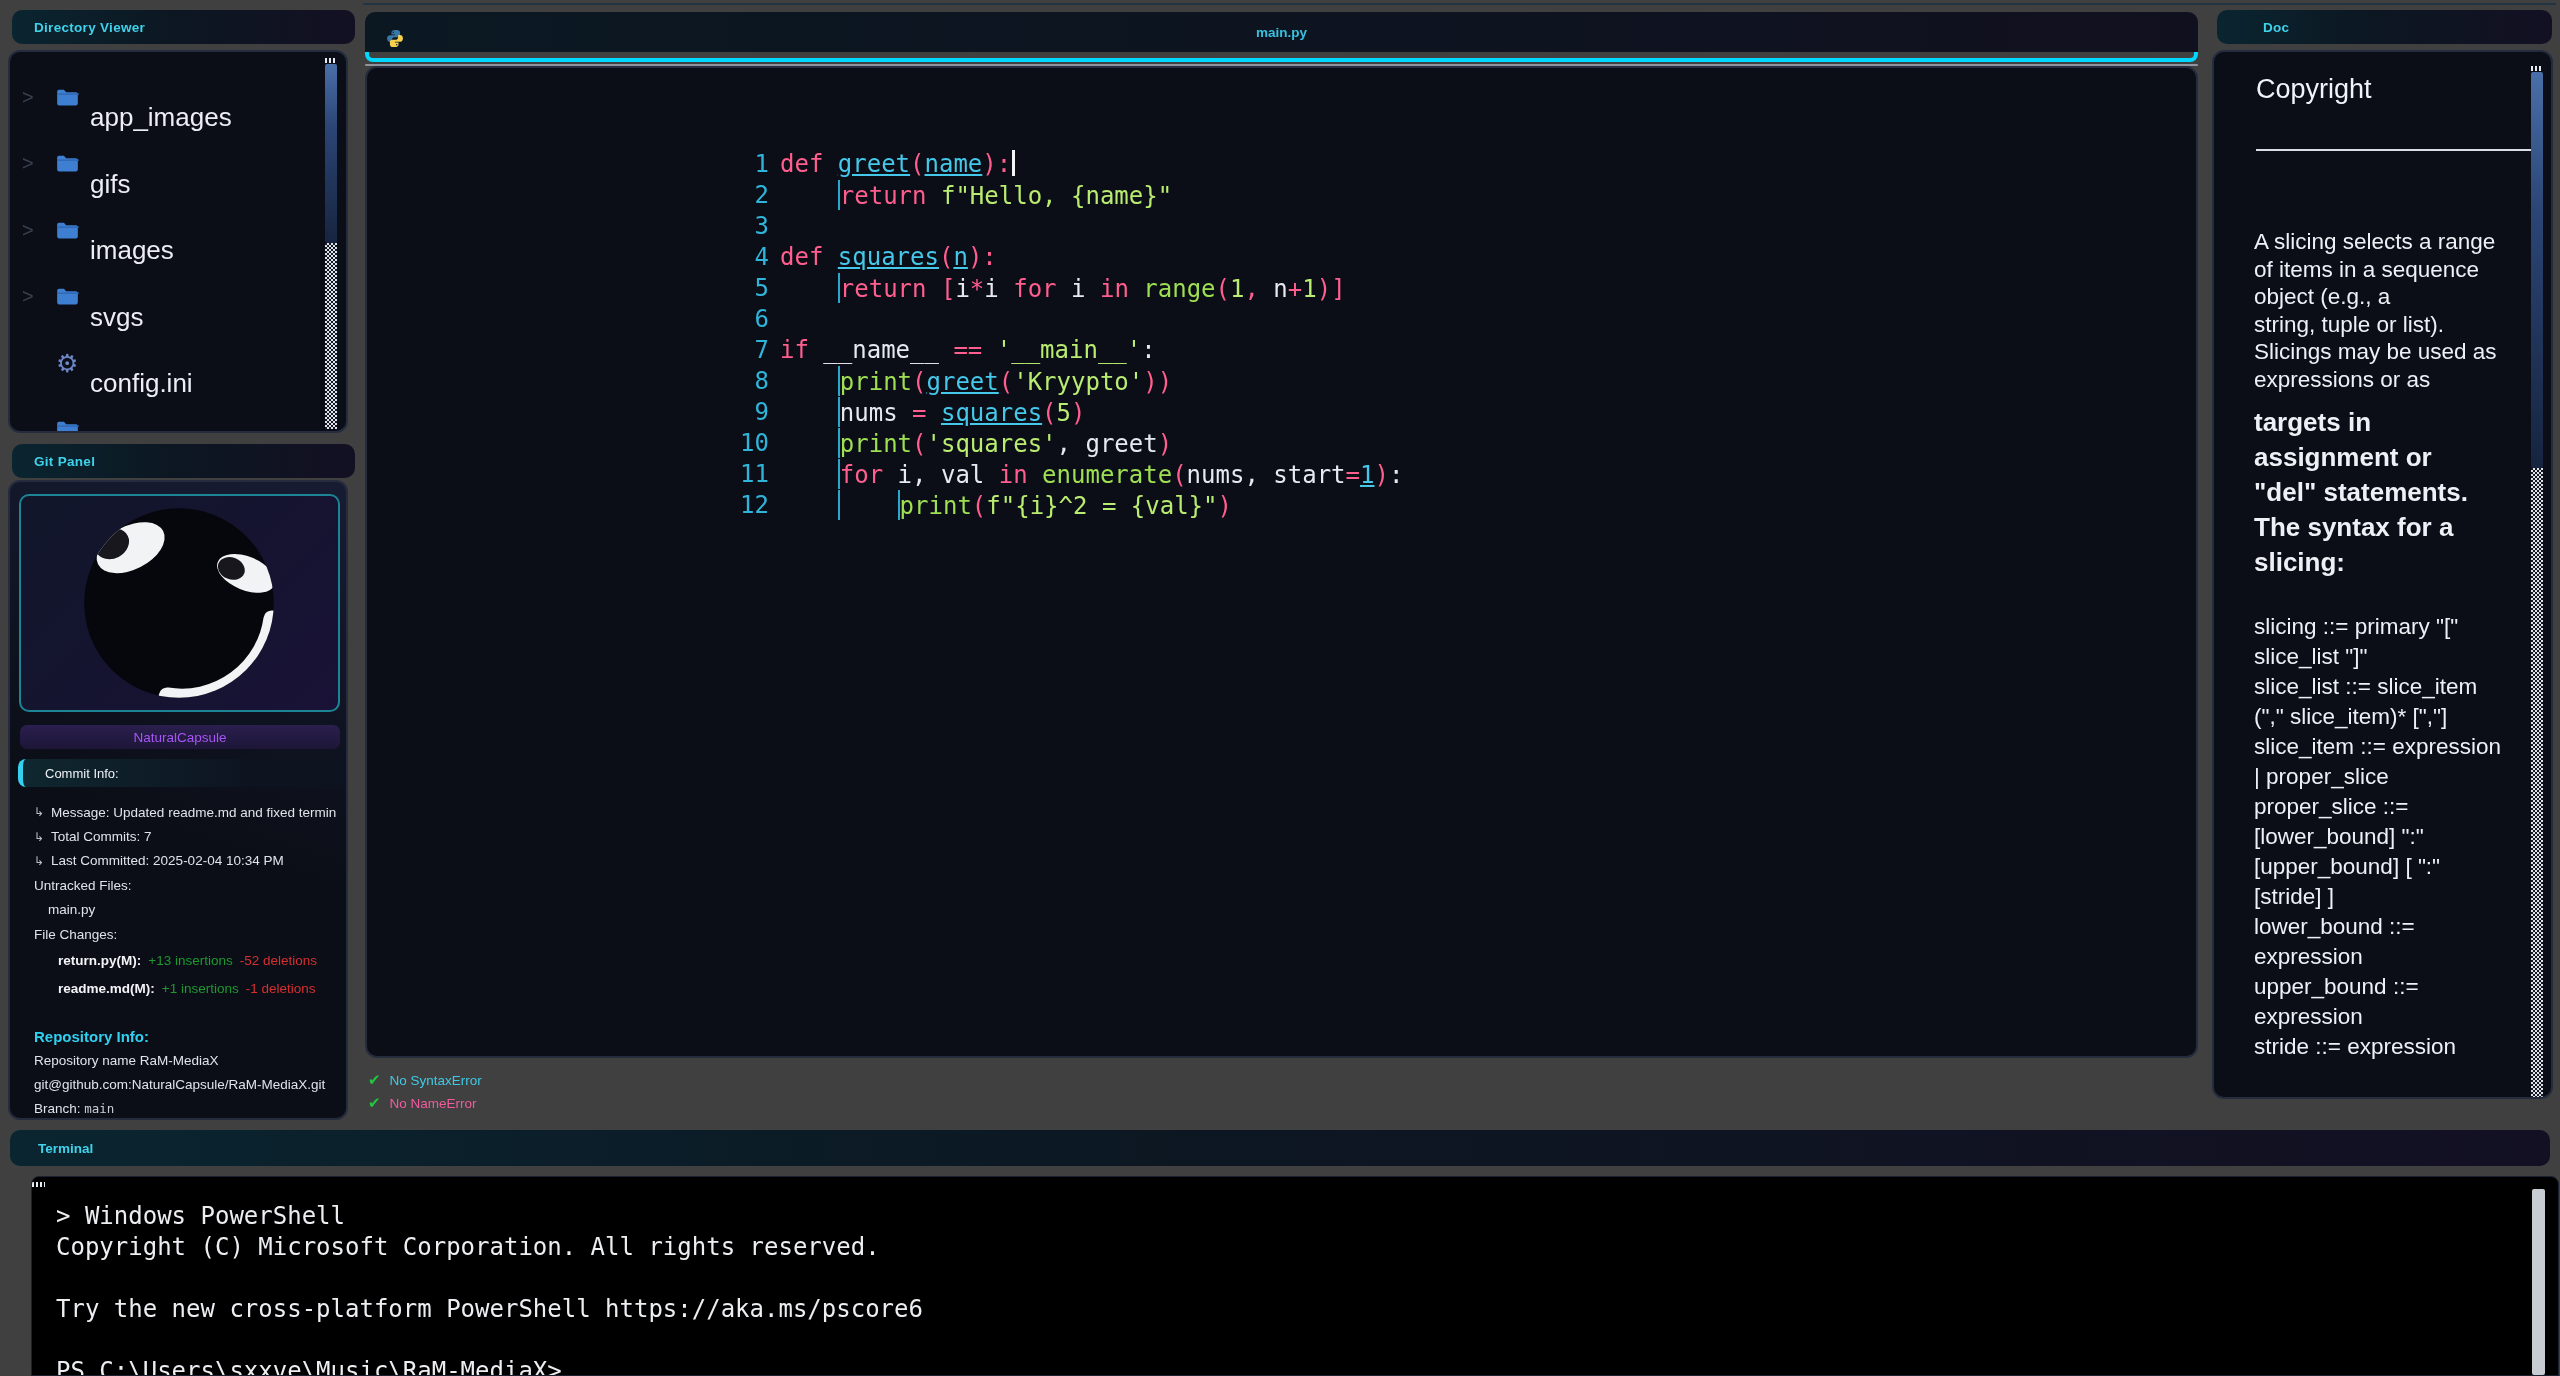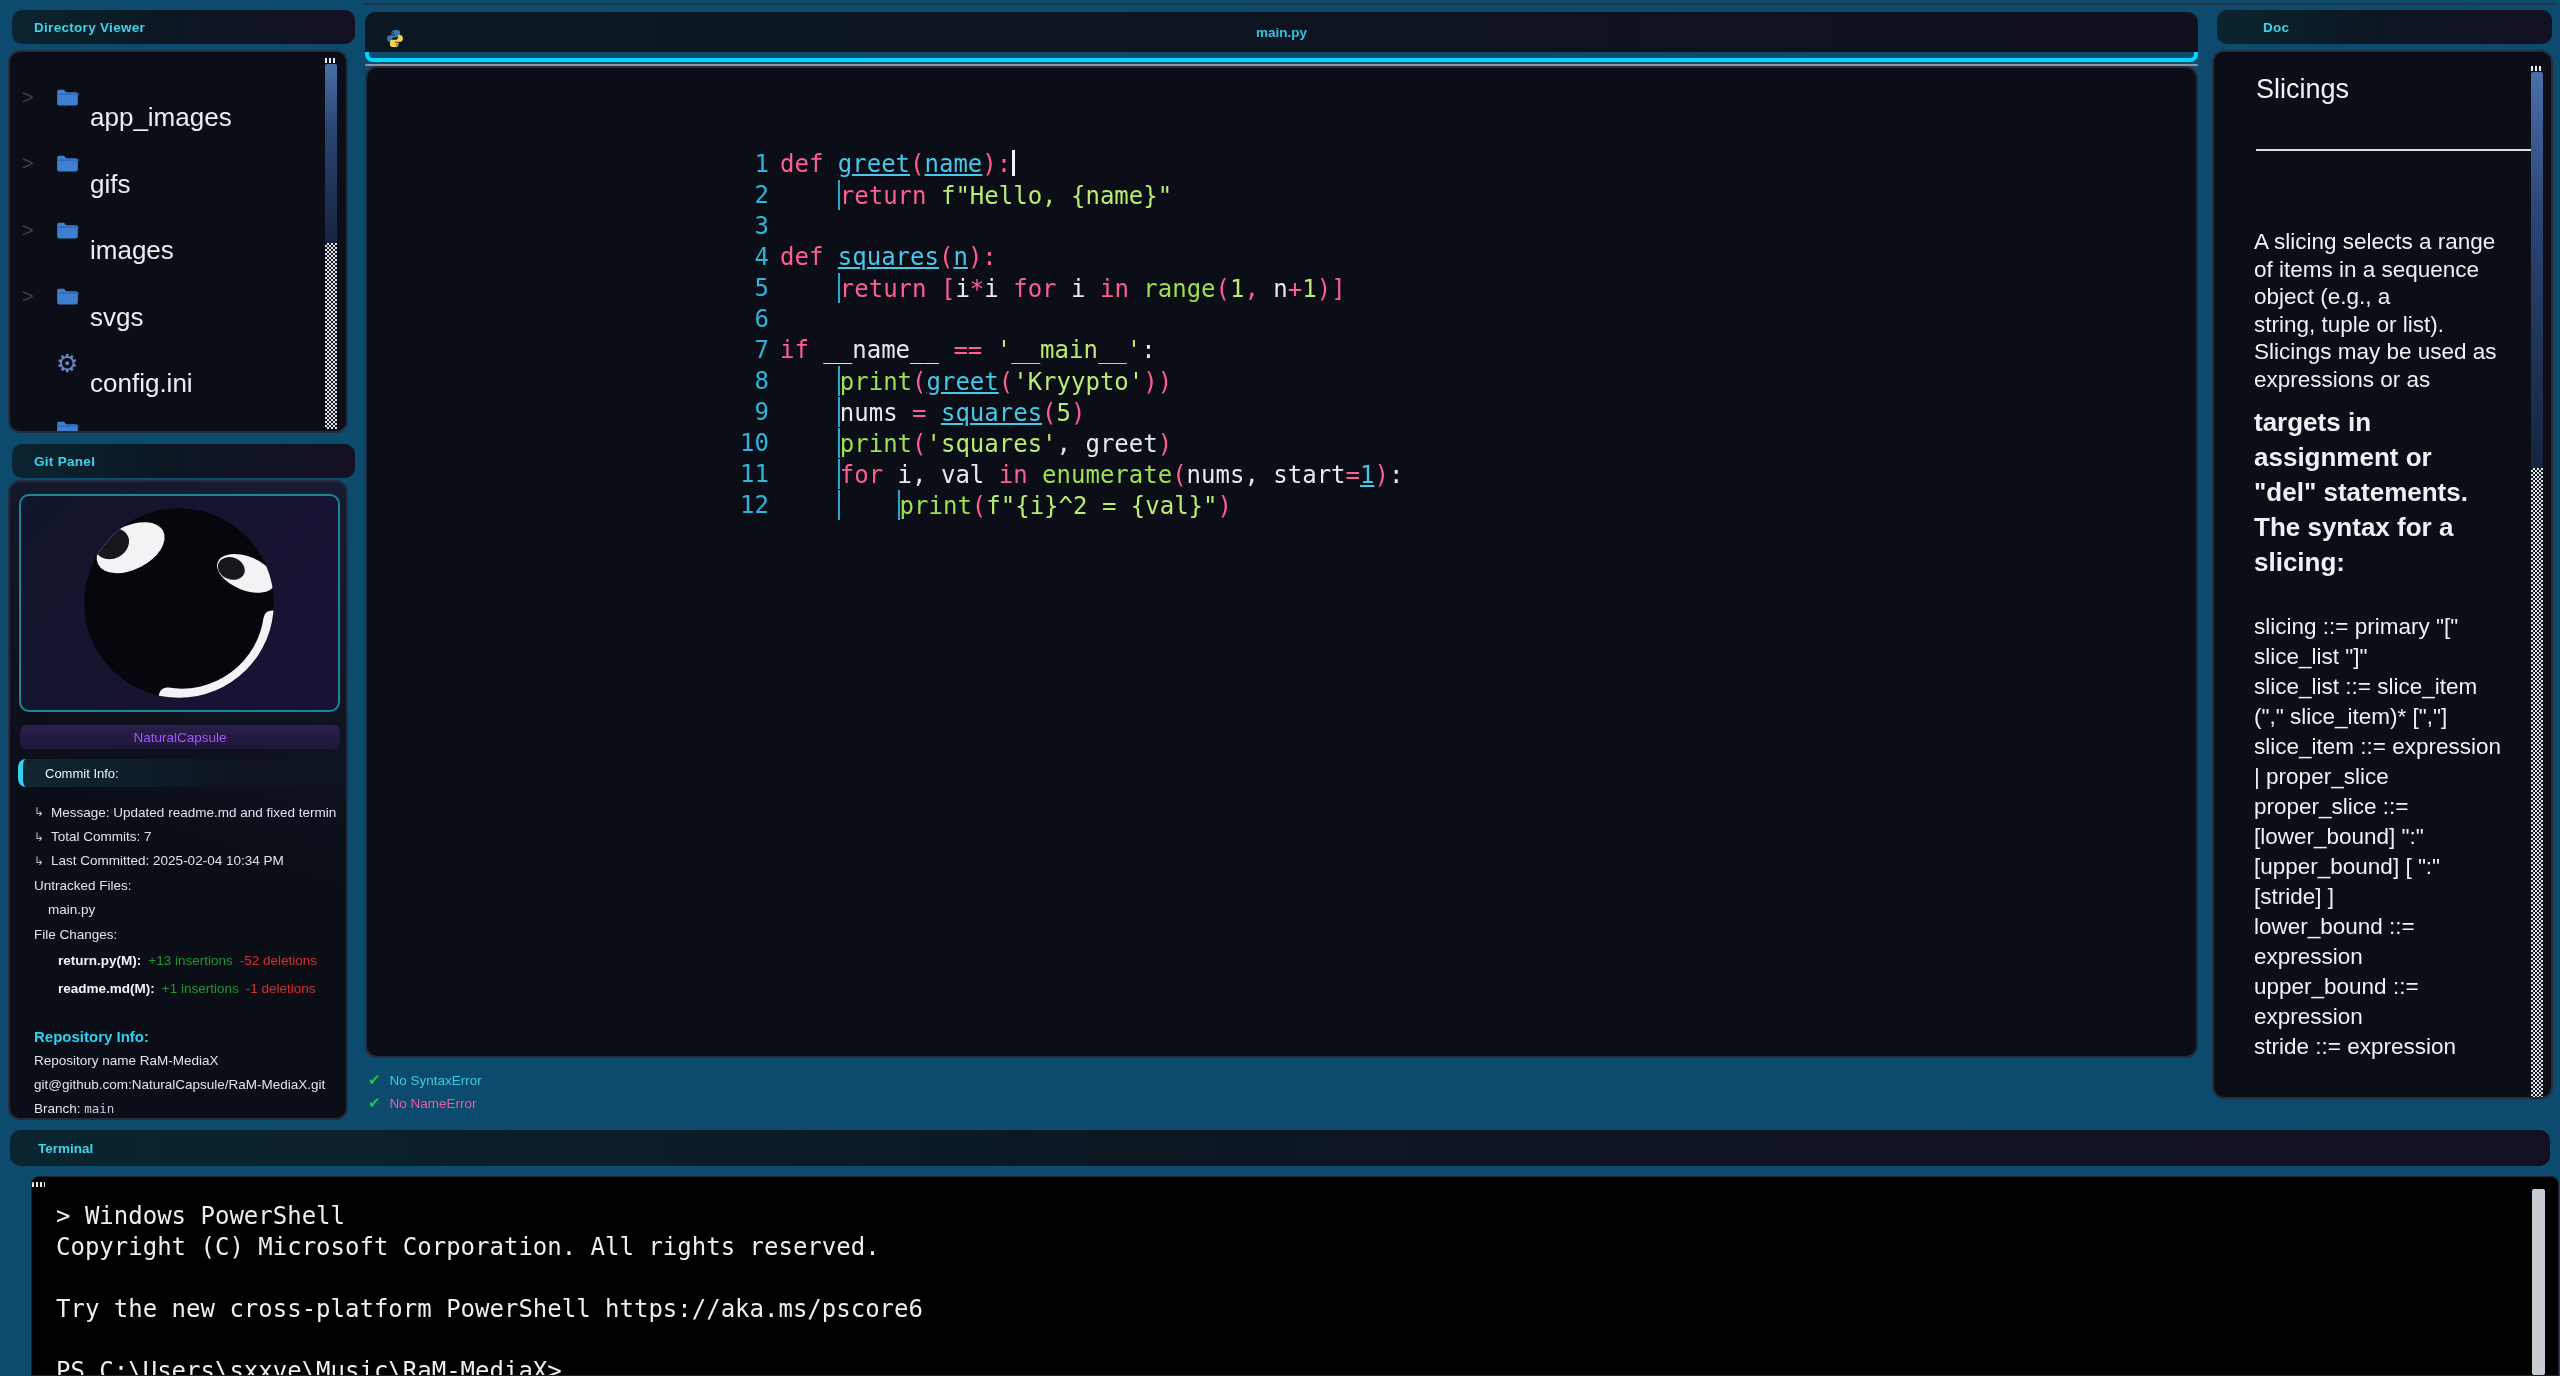--- a/index.html
+++ b/index.html
@@ -1,17 +1,17 @@
 <!DOCTYPE html>
 <html><head>
 <meta charset="utf-8">
 <style>
   html,body{margin:0;padding:0;background:#070a10;}
   .app{position:relative;width:2560px;height:1376px;overflow:hidden;
-       font-family:"Liberation Sans",sans-serif;background:#0c4a6e;color:#e8eaf0;}
+       font-family:"Liberation Sans",sans-serif;background:#404040;color:#e8eaf0;}
   
   .hdr{position:absolute;height:34px;border-radius:10px;display:flex;align-items:center;
        background:linear-gradient(90deg,#0a2530 0%,#0c1722 45%,#131023 100%);}
   .hdr span{color:#3fd2ea;font-size:13.5px;font-weight:600;letter-spacing:.3px;}
   
   .panel{position:absolute;background:#0b0e17;border:2px solid #242c3e;border-radius:12px;box-sizing:border-box;overflow:hidden;}
   
   #dir-items{position:absolute;left:0;top:12px;right:24px;}
   .drow{height:66.5px;display:flex;align-items:center;padding-left:12px;}
   .chev{width:34px;color:#39414f;font-size:20px;flex:none;}
@@ -315,21 +315,21 @@
   <div class="check-row" style="top:1093px;">
     <span class="mark">✔</span>
     <span class="check-pink">No NameError</span>
   </div>
 
   <div class="hdr" style="left:2217px;top:10px;width:335px;">
     <span style="padding-left:46px;text-align:center;">Doc</span>
   </div>
 
   <div class="panel" style="left:2212px;top:50px;width:341px;height:1049px;">
-    <div class="doc-title">Slicings</div>
+    <div class="doc-title">Copyright</div>
     <div class="doc-hr"></div>
     <div class="doc-text">
       <div class="doc-para" id="doc-para">A slicing selects a range
 of items in a sequence
 object (e.g., a
 string, tuple or list).
 Slicings may be used as
 expressions or as</div>
       <div class="doc-bold" id="doc-bold">targets in
 assignment or

